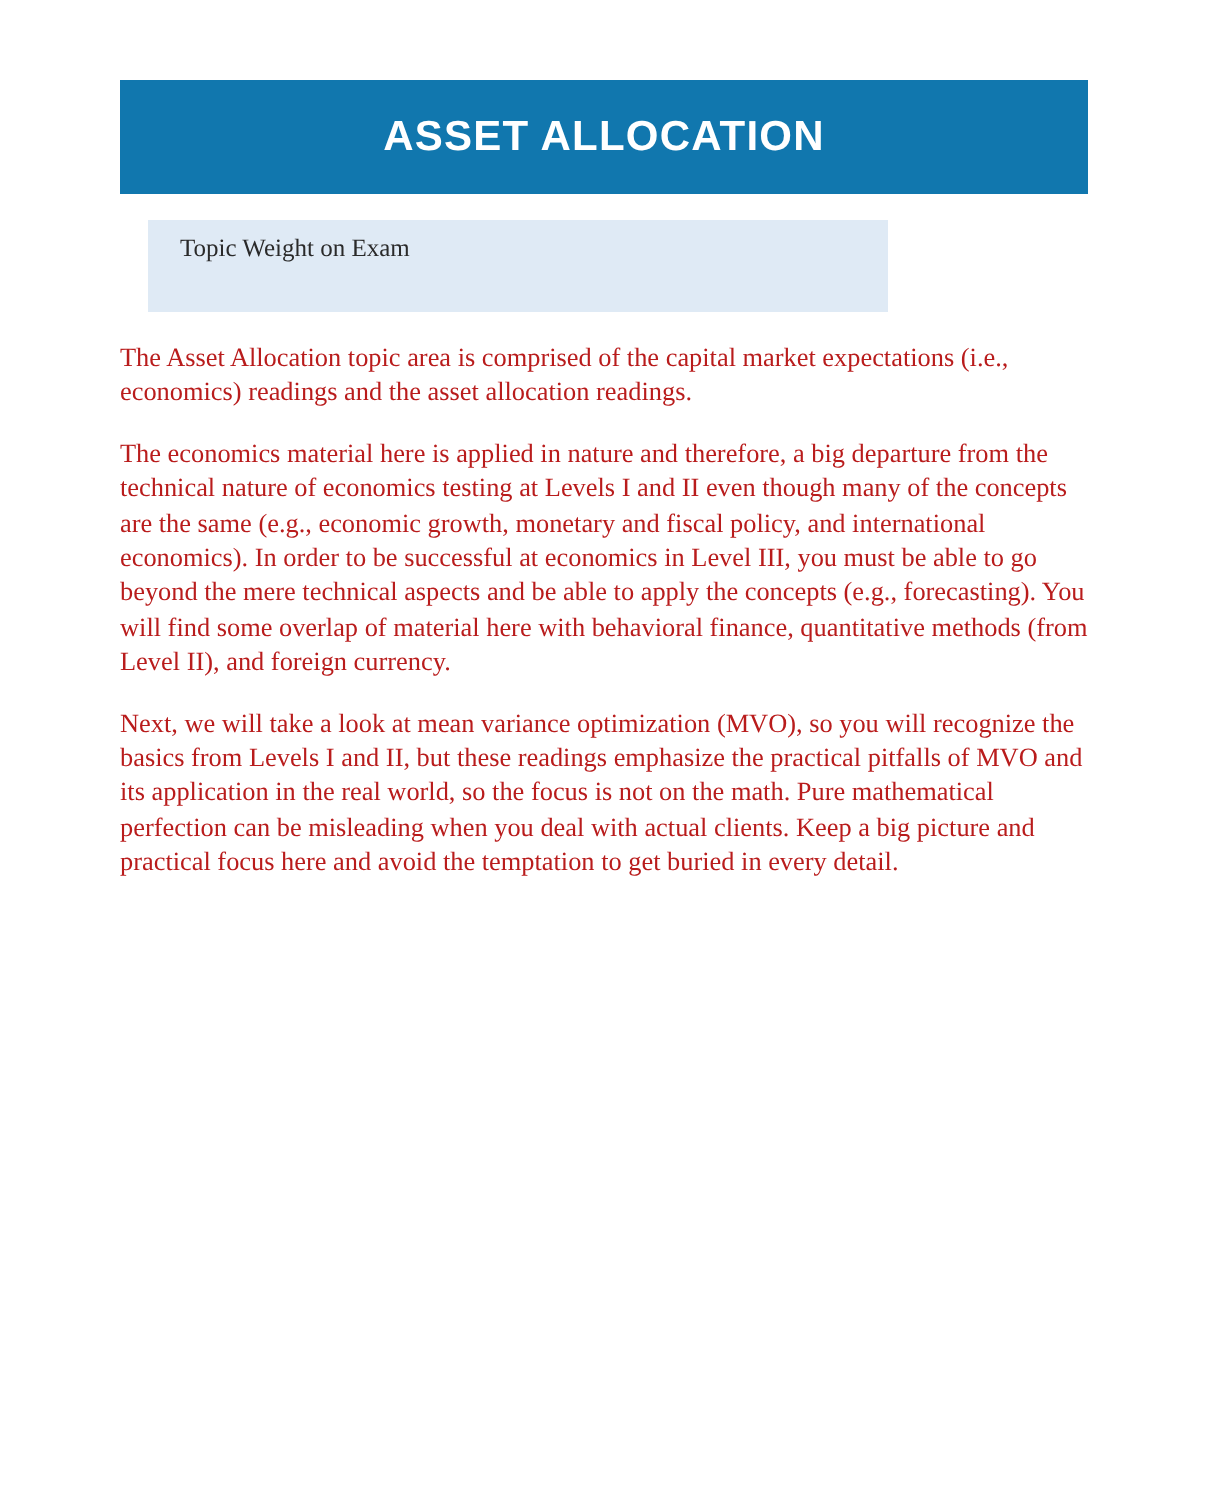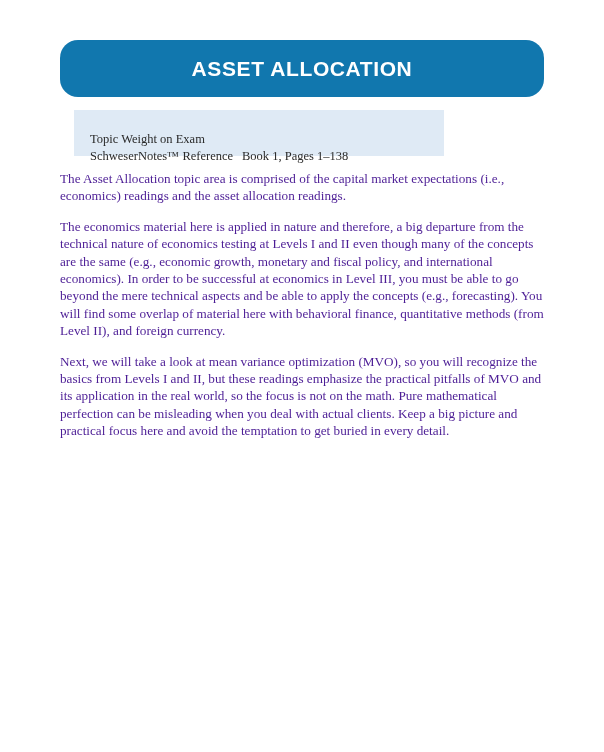--- a/index.html
+++ b/index.html
@@ -23,37 +23,36 @@
   .title-banner {
     position: absolute;
     left: 60px;
     top: 40px;
     width: 484px;
     height: 57px;
     background: #1177ae;
     display: flex;
     align-items: center;
     justify-content: center;
-    border-radius: 18px;
   }
   .title-banner .title-text {
     color: #ffffff;
     font-family: "Liberation Sans", sans-serif;
     font-weight: bold;
     font-size: 21px;
     letter-spacing: 0.6px;
   }
   .info-box {
     position: absolute;
     left: 74px;
     top: 110px;
     width: 370px;
     height: 46px;
     background: #dfeaf5;
-    padding: 21px 0 0 16px;
+    padding: 6px 0 0 16px;
     box-sizing: border-box;
   }
   .info-row {
     display: flex;
     align-items: baseline;
     font-size: 12.5px;
     color: #2a2a2a;
     line-height: 17px;
   }
   .info-label {
@@ -67,40 +66,36 @@
     position: absolute;
     left: 60px;
     top: 170px;
     width: 484px;
   }
   .body-text p {
     margin: 0 0 13px 0;
     font-size: 13.2px;
     line-height: 17.4px;
     text-align: left;
-    color: #4c1d95;
+    color: #b91c1c;
   }
 </style>
 </head>
 <body>
 
 <div class="page">
 
   <div class="title-banner">
     <span class="title-text">ASSET ALLOCATION</span>
   </div>
 
   <div class="info-box">
     <div class="info-row">
       <span class="info-label">Topic Weight on Exam</span>
     </div>
-    <div class="info-row">
-      <span class="info-label">SchweserNotes™ Reference</span>
-      <span class="info-value">Book 1, Pages 1–138</span>
-    </div>
   </div>
 
   <div class="body-text">
     <p>The Asset Allocation topic area is comprised of the capital market expectations (i.e., economics) readings and the asset allocation readings.</p>
     <p>The economics material here is applied in nature and therefore, a big departure from the technical nature of economics testing at Levels I and II even though many of the concepts are the same (e.g., economic growth, monetary and fiscal policy, and international economics). In order to be successful at economics in Level III, you must be able to go beyond the mere technical aspects and be able to apply the concepts (e.g., forecasting). You will find some overlap of material here with behavioral finance, quantitative methods (from Level II), and foreign currency.</p>
     <p>Next, we will take a look at mean variance optimization (MVO), so you will recognize the basics from Levels I and II, but these readings emphasize the practical pitfalls of MVO and its application in the real world, so the focus is not on the math. Pure mathematical perfection can be misleading when you deal with actual clients. Keep a big picture and practical focus here and avoid the temptation to get buried in every detail.</p>
   </div>
 
 </div>
 

